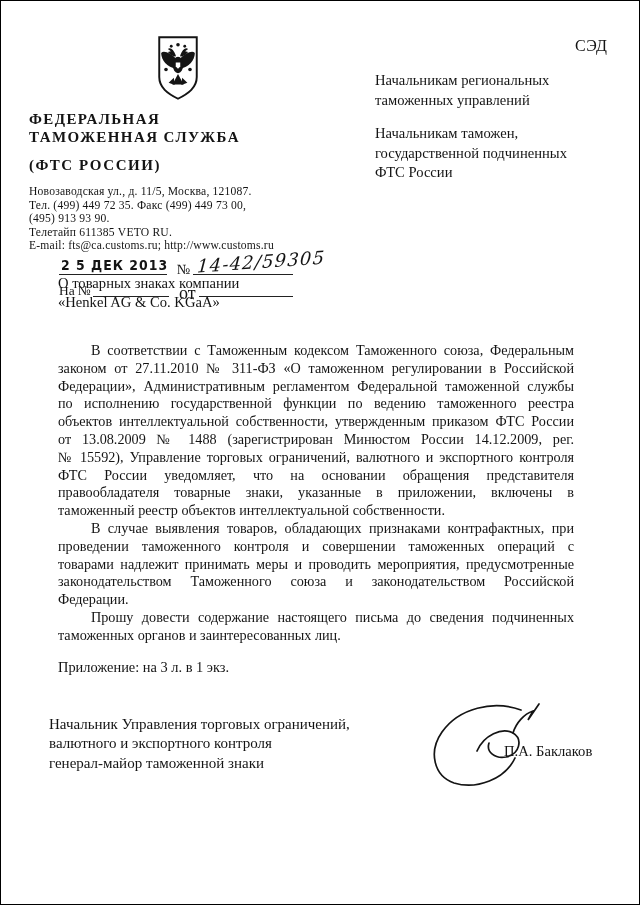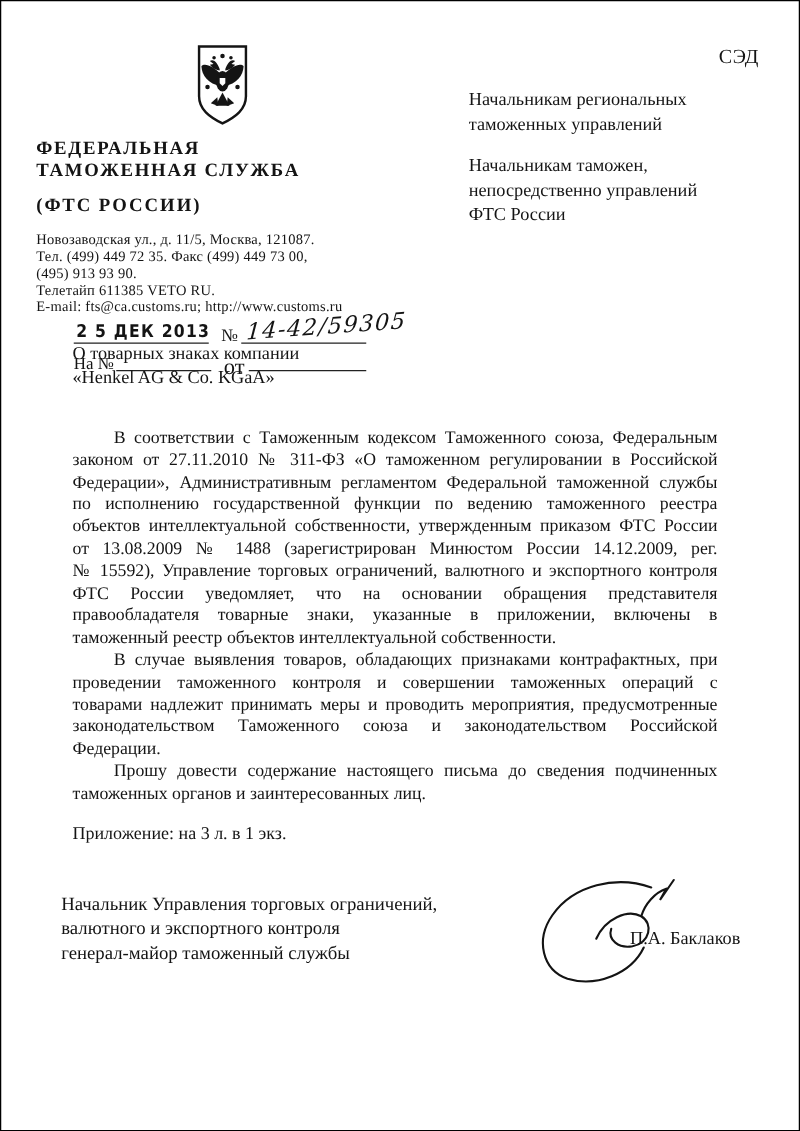--- a/index.html
+++ b/index.html
@@ -103,21 +103,21 @@
   </div>
 
   <div class="sed">СЭД</div>
 
   <div class="addressee addressee-1">
     <div>Начальникам региональных</div>
     <div>таможенных управлений</div>
   </div>
   <div class="addressee addressee-2">
     <div>Начальникам таможен,</div>
-    <div>непосредственно управлений</div>
+    <div>государственной подчиненных</div>
     <div>ФТС России</div>
   </div>
 
   <div class="subject">
     <div>О товарных знаках компании</div>
     <div>«Henkel AG &amp; Co. KGaA»</div>
   </div>
 
   <div class="body-text">
     <div class="bl ind">В соответствии с Таможенным кодексом Таможенного союза, Федеральным</div>
@@ -137,21 +137,21 @@
     <div class="bl last">Федерации.</div>
     <div class="bl ind">Прошу довести содержание настоящего письма до сведения подчиненных</div>
     <div class="bl last">таможенных органов и заинтересованных лиц.</div>
   </div>
 
   <div class="attachment">Приложение: на 3 л. в 1 экз.</div>
 
   <div class="sig-title">
     <div>Начальник Управления торговых ограничений,</div>
     <div>валютного и экспортного контроля</div>
-    <div>генерал-майор таможенный службы</div>
+    <div>генерал-майор таможенной знаки</div>
   </div>
 
   <svg class="sig-svg" viewBox="0 0 150 100" aria-hidden="true">
     <g fill="none" stroke="#141414" stroke-width="1.7" stroke-linecap="round">
       <path d="M96 16 C68 6 34 14 17 38 C3 58 9 82 29 89 C52 96 80 85 90 64"></path>
       <path d="M52 57 C59 41 77 33 88 39 C98 45 95 60 81 63 C70 65 61 58 64 49"></path>
       <path d="M88 39 C91 29 99 20 108 17 L103 26 L114 10"></path>
     </g>
   </svg>
 

